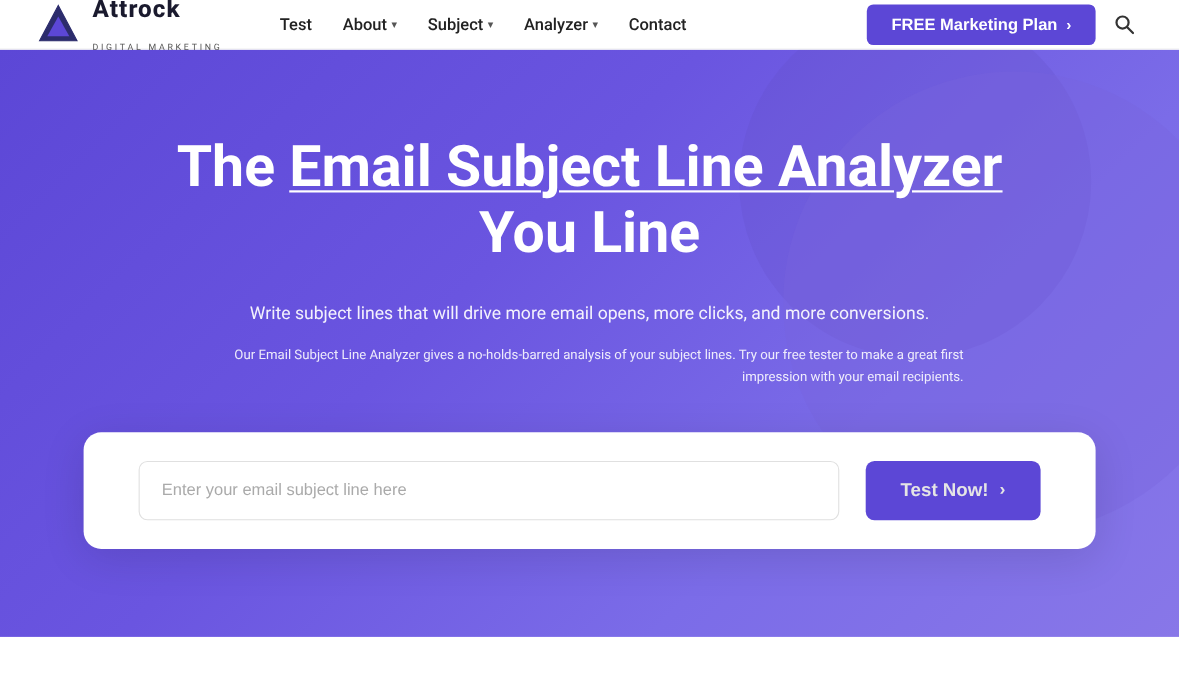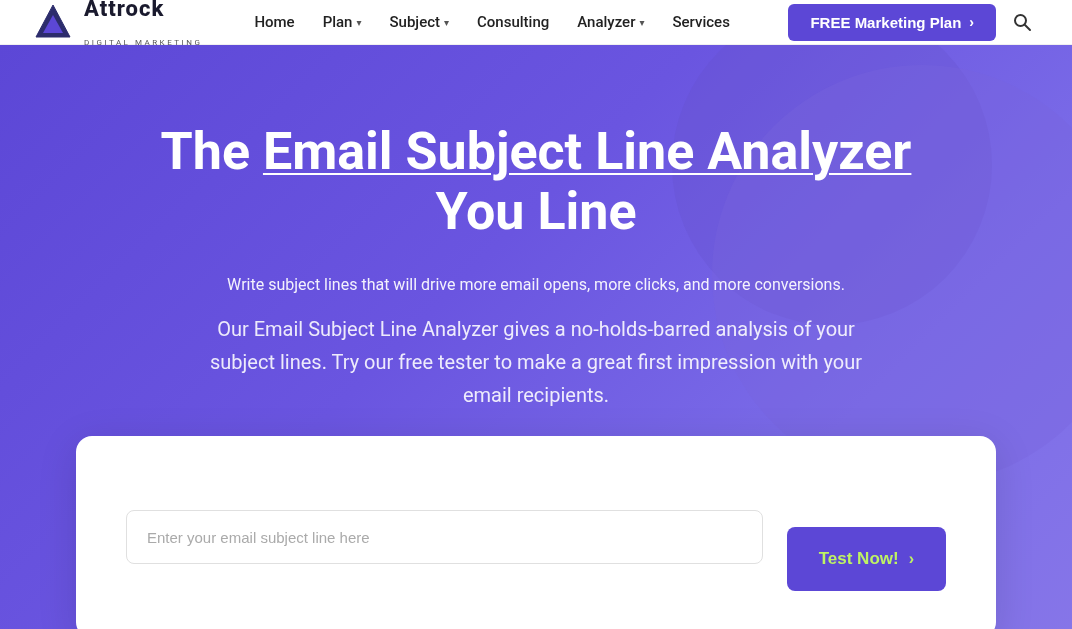--- a/index.html
+++ b/index.html
@@ -173,31 +173,32 @@
     .hero-subtitle {
       color: rgba(255,255,255,0.92);
       font-size: 16px;
       line-height: 1.6;
       max-width: 700px;
       margin: 0 auto 16px;
     }
 
     .hero-desc {
       color: rgba(255,255,255,0.88);
-      font-size: 20px;
+      font-size: 12px;
       line-height: 1.65;
       max-width: 680px;
-      margin: 0 auto 24px;
+      margin: 0 auto 40px;
+      text-align: right;
     }
 
     
     .analyzer-card {
       background: #fff;
       border-radius: 16px;
-      padding: 47px 50px;
+      padding: 26px 50px;
       max-width: 920px;
       margin: 0 auto;
       display: flex;
       align-items: center;
       gap: 24px;
       box-shadow: 0 8px 40px rgba(0,0,0,0.12);
       position: relative;
       z-index: 2;
     }
 
@@ -212,33 +213,32 @@
       outline: none;
       background: #fff;
     }
 
     .subject-input::placeholder {
       color: #aaa;
     }
 
     .test-btn {
       background: #5c47d6;
-      color: #bef264;
+      color: #e5e5e5;
       border: none;
       border-radius: 8px;
       padding: 0 32px;
-      height: 64px;
+      height: 54px;
       font-size: 17px;
       font-weight: 700;
       cursor: pointer;
       display: flex;
       align-items: center;
       gap: 10px;
       white-space: nowrap;
-      margin-top: 44px;
     }
 
     .test-btn .arrow {
       font-size: 16px;
     }
   </style>
 </head>
 <body>
 
 <header>
@@ -248,39 +248,36 @@
       <polygon points="21,14 31,32 11,32" fill="#5c47d6" stroke="none"></polygon>
     </svg>
     <div class="logo-text-wrap">
       <span class="logo-name">Attrock</span>
       <span class="logo-sub">DIGITAL MARKETING</span>
     </div>
   </a>
 
   <nav>
     <a class="nav-item" href="#">
-      <span>Home</span>
-    </a>
-    <a class="nav-item" href="#">
-      <span>Plan</span>
+      <span>Test</span>
+    </a>
+    <a class="nav-item" href="#">
+      <span>About</span>
       <span class="nav-arrow">▾</span>
     </a>
     <a class="nav-item" href="#">
       <span>Subject</span>
       <span class="nav-arrow">▾</span>
     </a>
     <a class="nav-item" href="#">
-      <span>Consulting</span>
-    </a>
-    <a class="nav-item" href="#">
       <span>Analyzer</span>
       <span class="nav-arrow">▾</span>
     </a>
     <a class="nav-item" href="#">
-      <span>Services</span>
+      <span>Contact</span>
     </a>
   </nav>
 
   <button class="nav-cta-btn">
     <span>FREE Marketing Plan</span>
     <span class="arrow">›</span>
   </button>
 
   <button class="search-icon-btn">
     <svg width="20" height="20" viewBox="0 0 20 20" fill="none">

